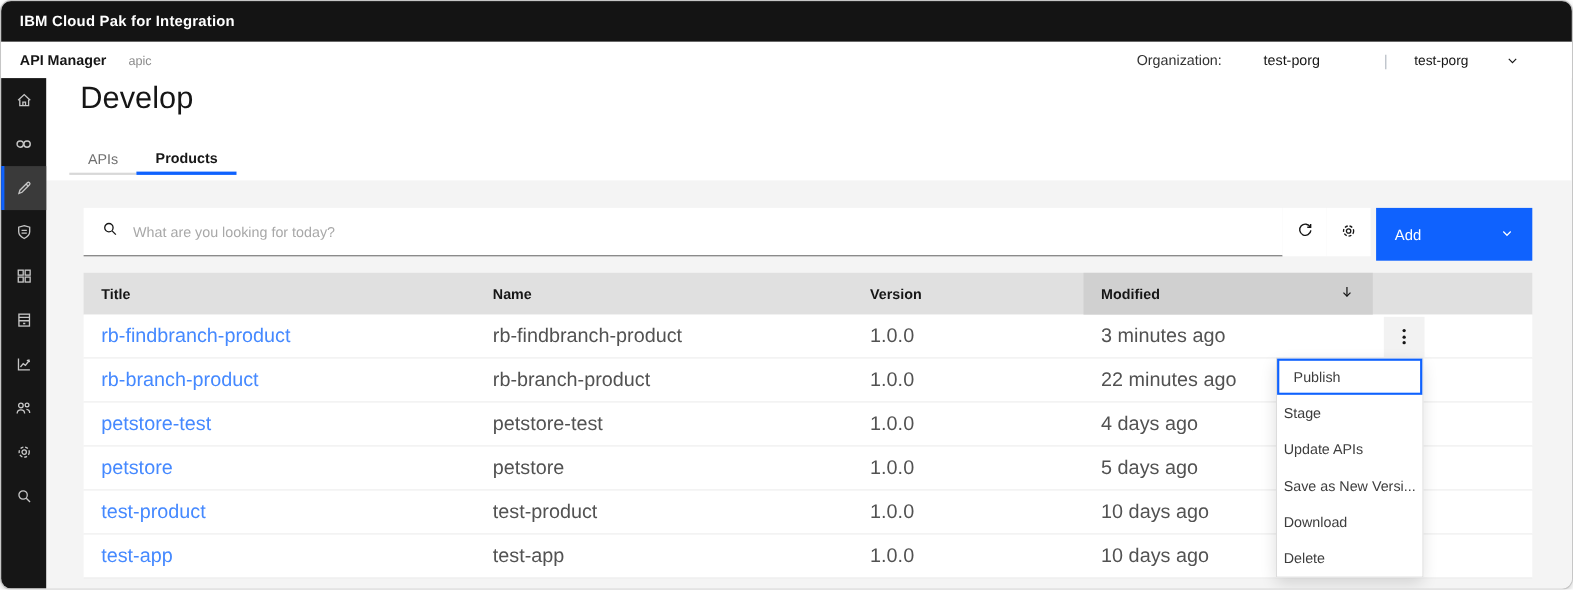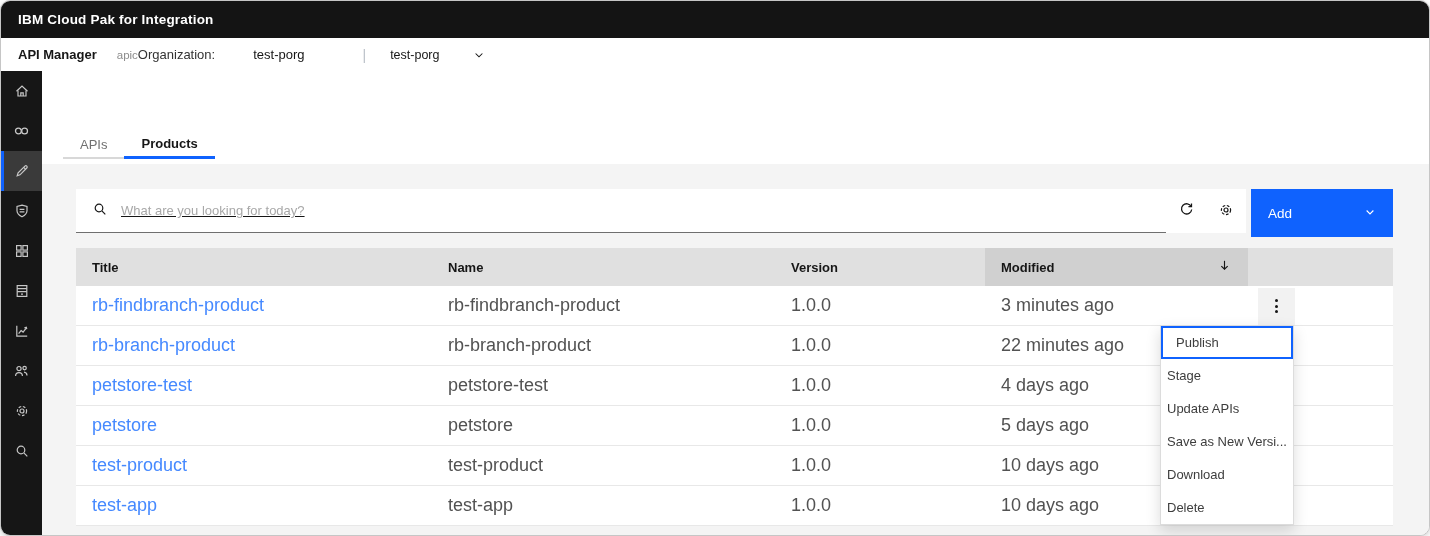--- a/index.html
+++ b/index.html
@@ -15,21 +15,21 @@
   
   .titlebar {
     position:absolute; top:0; left:0; right:0; height:37px;
     background:#141414; display:flex; align-items:center; padding-left:17px;
   }
   .titlebar .product { color:#fff; font-size:13.5px; font-weight:bold; letter-spacing:.2px; }
 
   
   .appbar {
     position:absolute; top:37px; left:0; right:0; height:33px;
-    background:#fff; display:flex; align-items:center; 
+    background:#fff; display:flex; align-items:center; justify-content:space-between;
     padding:0 48px 0 17px;
   }
   .appbar-left { display:flex; align-items:baseline; }
   .app-name { font-size:13px; font-weight:bold; color:#161616; }
   .app-env  { font-size:11.5px; color:#8d8d8d; margin-left:20px; }
   .appbar-right { display:flex; align-items:center; font-size:13px; color:#333; }
   .org-label { color:#333; }
   .org-name  { margin-left:38px; color:#161616; }
   .org-divider { margin-left:58px; color:#b9bfc7; font-size:14px; }
   .org-selected { margin-left:24px; font-size:12.5px; color:#161616; }
@@ -56,21 +56,21 @@
   .tab {
     height:28px; display:flex; align-items:center; padding:0 17px;
     font-size:13px; color:#707070; border-bottom:2px solid #d8d8d8; cursor:pointer;
   }
   .tab.active { color:#161616; font-weight:bold; border-bottom:3px solid #0f62fe; }
 
   
   .toolbar { position:absolute; left:75px; top:188px; width:1317px; height:44px; display:flex; z-index:2; }
   .searchbox {
     flex:1; background:#fff; border-bottom:1px solid #6f6f6f;
-    display:flex; align-items:center; padding-left:16px; gap:13px;text-decoration:underline;
+    display:flex; align-items:center; padding-left:16px; gap:13px;
   }
   .searchbox input {
     border:none; outline:none; flex:1; font-size:13px; color:#161616; background:transparent;
     font-family:"Liberation Sans",sans-serif;
   }
   .searchbox input::placeholder { color:#a8a8a8; }
   .icon-btn {
     width:40px; height:44px; background:#fff; border:none; display:flex;
     align-items:center; justify-content:center; color:#161616; cursor:pointer;
   }
@@ -227,20 +227,21 @@
           <svg width="16" height="16" viewBox="0 0 16 16" fill="none" stroke="currentColor" stroke-width="1.2">
             <circle cx="7" cy="7" r="3.8"></circle>
             <path d="M9.9 9.9l3.4 3.4"></path>
           </svg>
         </span>
     </div>
   </nav>
 
   <div class="gray-panel"></div>
 
+  <h1 class="page-title">Develop</h1>
 
   <div class="tabs">
     <div class="tab">APIs</div>
     <div class="tab active">Products</div>
   </div>
 
   <div class="toolbar">
     <div class="searchbox">
       <span><svg width="16" height="16" viewBox="0 0 16 16" fill="none" stroke="#161616" stroke-width="1.2">
             <circle cx="7" cy="7" r="3.8"></circle>

